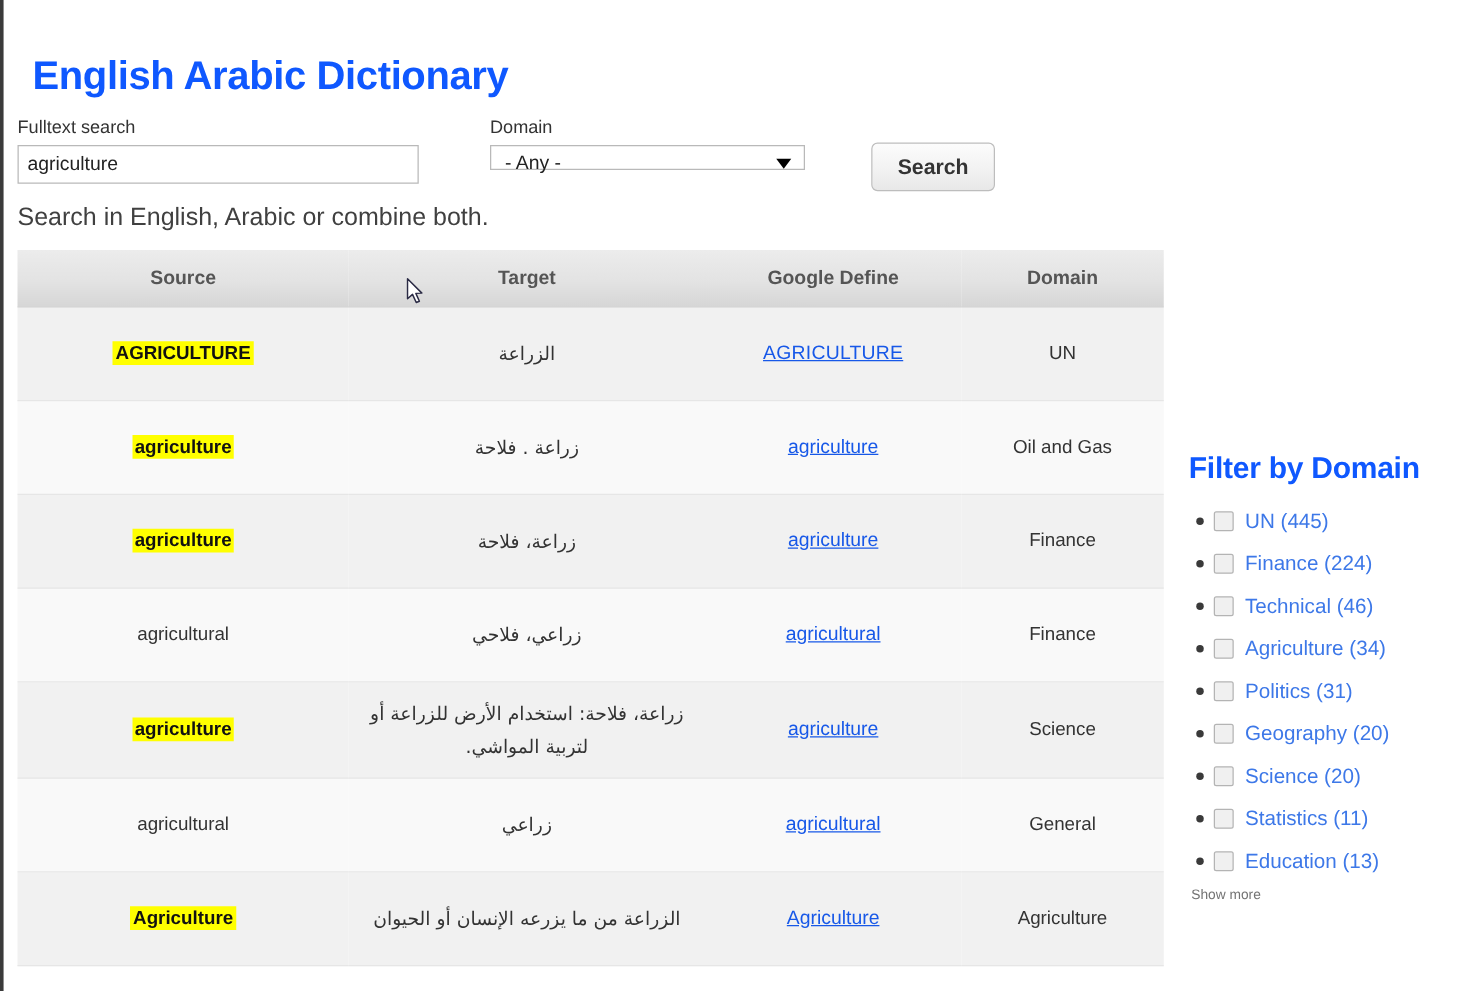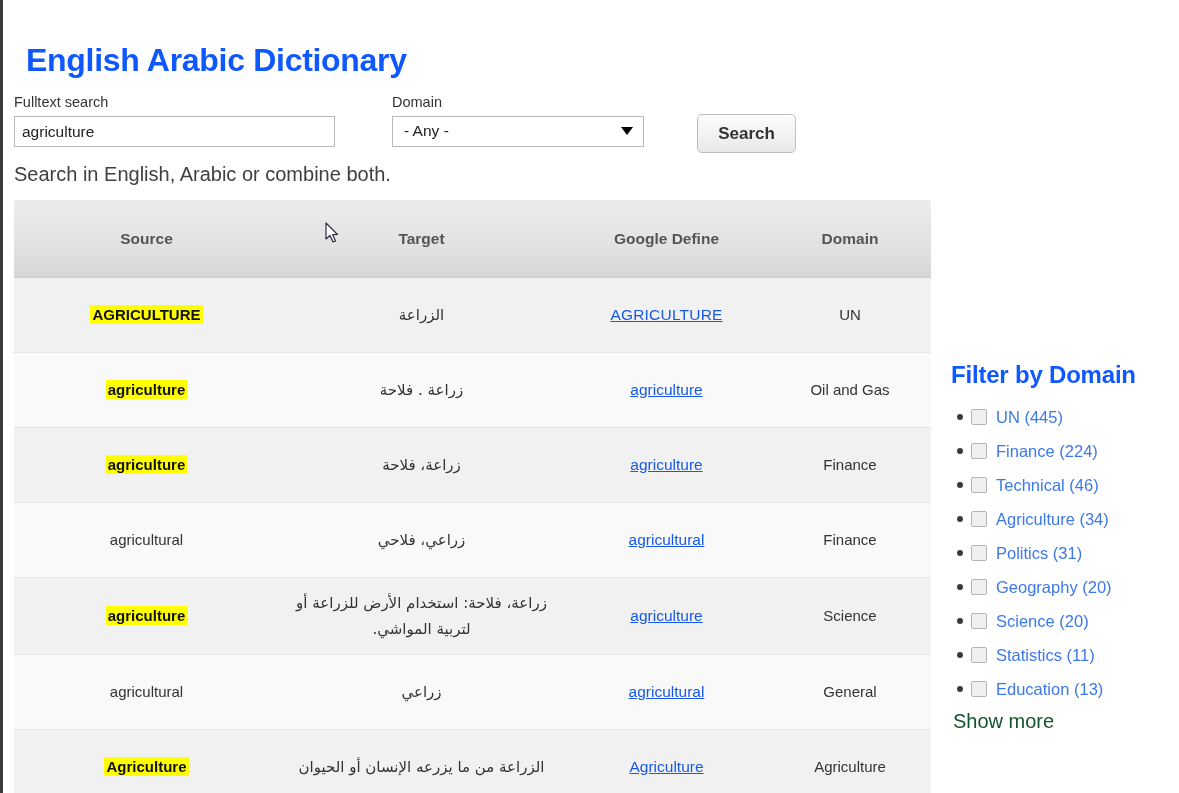--- a/index.html
+++ b/index.html
@@ -77,21 +77,21 @@
     font-size: 15.5px;
     font-family: "Liberation Sans", sans-serif;
     color: #222;
     box-sizing: content-box;
     border-radius: 0;
     outline: none;
   }
   .select-wrap {
     position: relative;
     width: 252px;
-    height: 31px;
+    height: 20px;
     border: 1px solid #b9b9b9;
     background: #fff;
     box-sizing: border-box;
   }
   .select-value {
     position: absolute;
     left: 11px;
     top: 5px;
     font-size: 15.5px;
     color: #222;
@@ -141,21 +141,21 @@
     border-collapse: collapse;
     table-layout: fixed;
   }
   .results-table th {
     background: linear-gradient(to bottom, #ececec 0%, #e3e3e3 55%, #d6d6d6 100%);
     border-bottom: 1px solid #cfcfcf;
     font-size: 15.5px;
     font-weight: bold;
     color: #555;
     height: 45px;
-    padding: 16px 10px;
+    padding: 0 10px;
     text-align: center;
     vertical-align: middle;
   }
   .col-source  { width: 265px; }
   .col-target  { width: 285px; }
   .col-google  { width: 205px; }
   .col-domain  { width: 162px; }
   .results-table td {
     font-size: 15px;
     color: #333;
@@ -234,22 +234,22 @@
     margin-right: 9px;
     flex: 0 0 auto;
     cursor: pointer;
   }
   .facet-link {
     color: #3d78e8;
     font-size: 16.5px;
     cursor: pointer;
   }
   .show-more {
-    color: #14532d;
-    font-size: 20px;
+    color: #737373;
+    font-size: 11px;
     margin-top: 4px;
     margin-left: 2px;
     cursor: pointer;
     display: inline-block;
   }
 
   
   .mouse-cursor {
     position: absolute;
     left: 322px;

